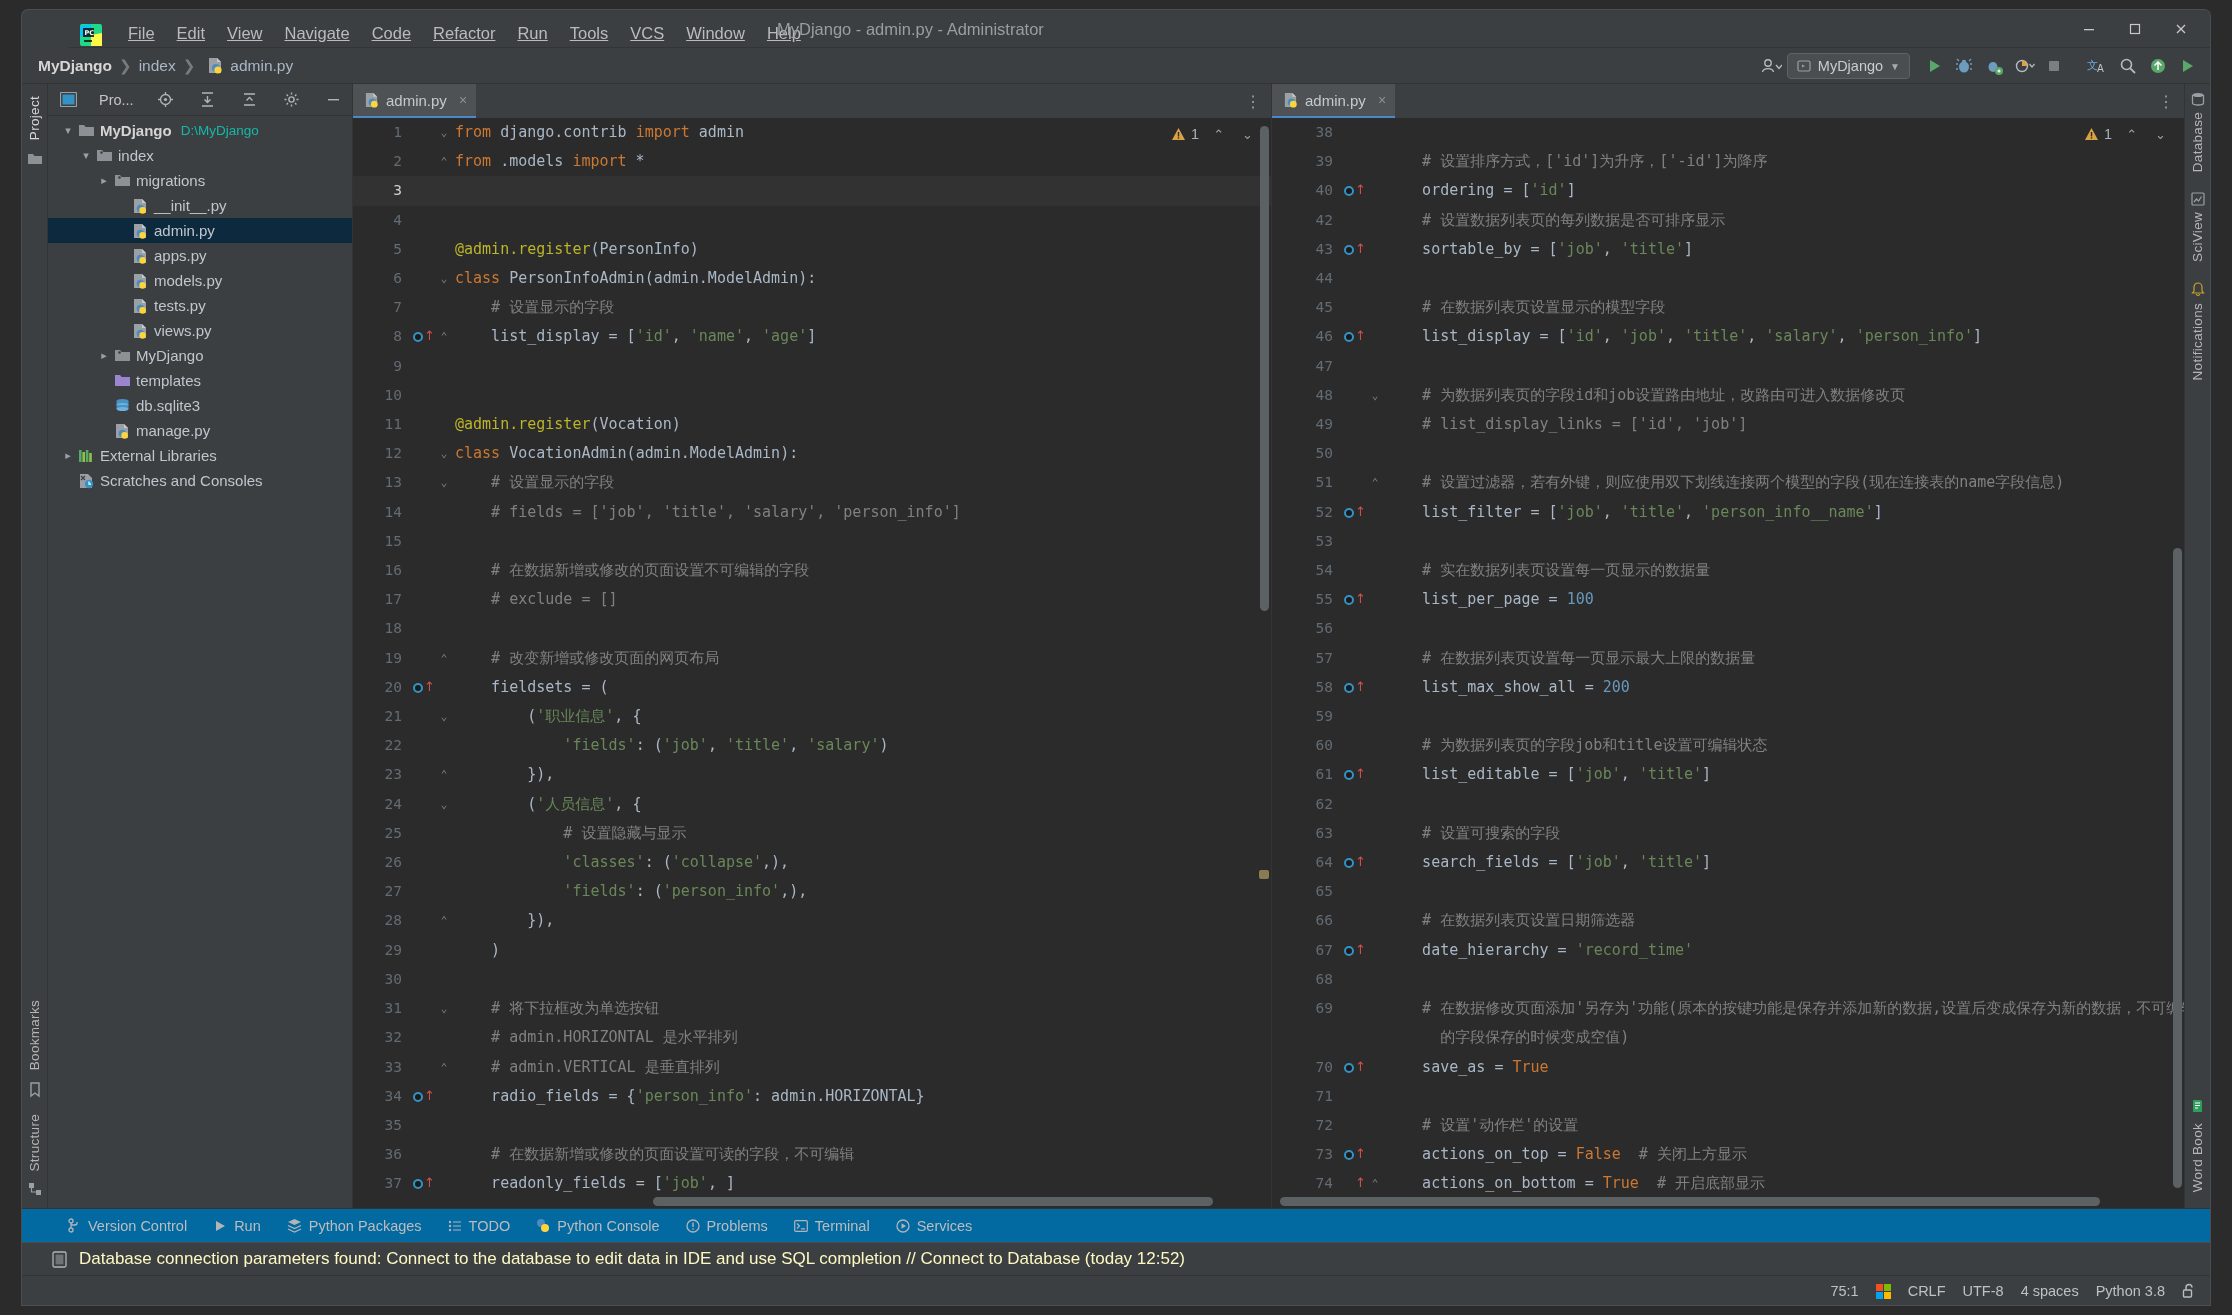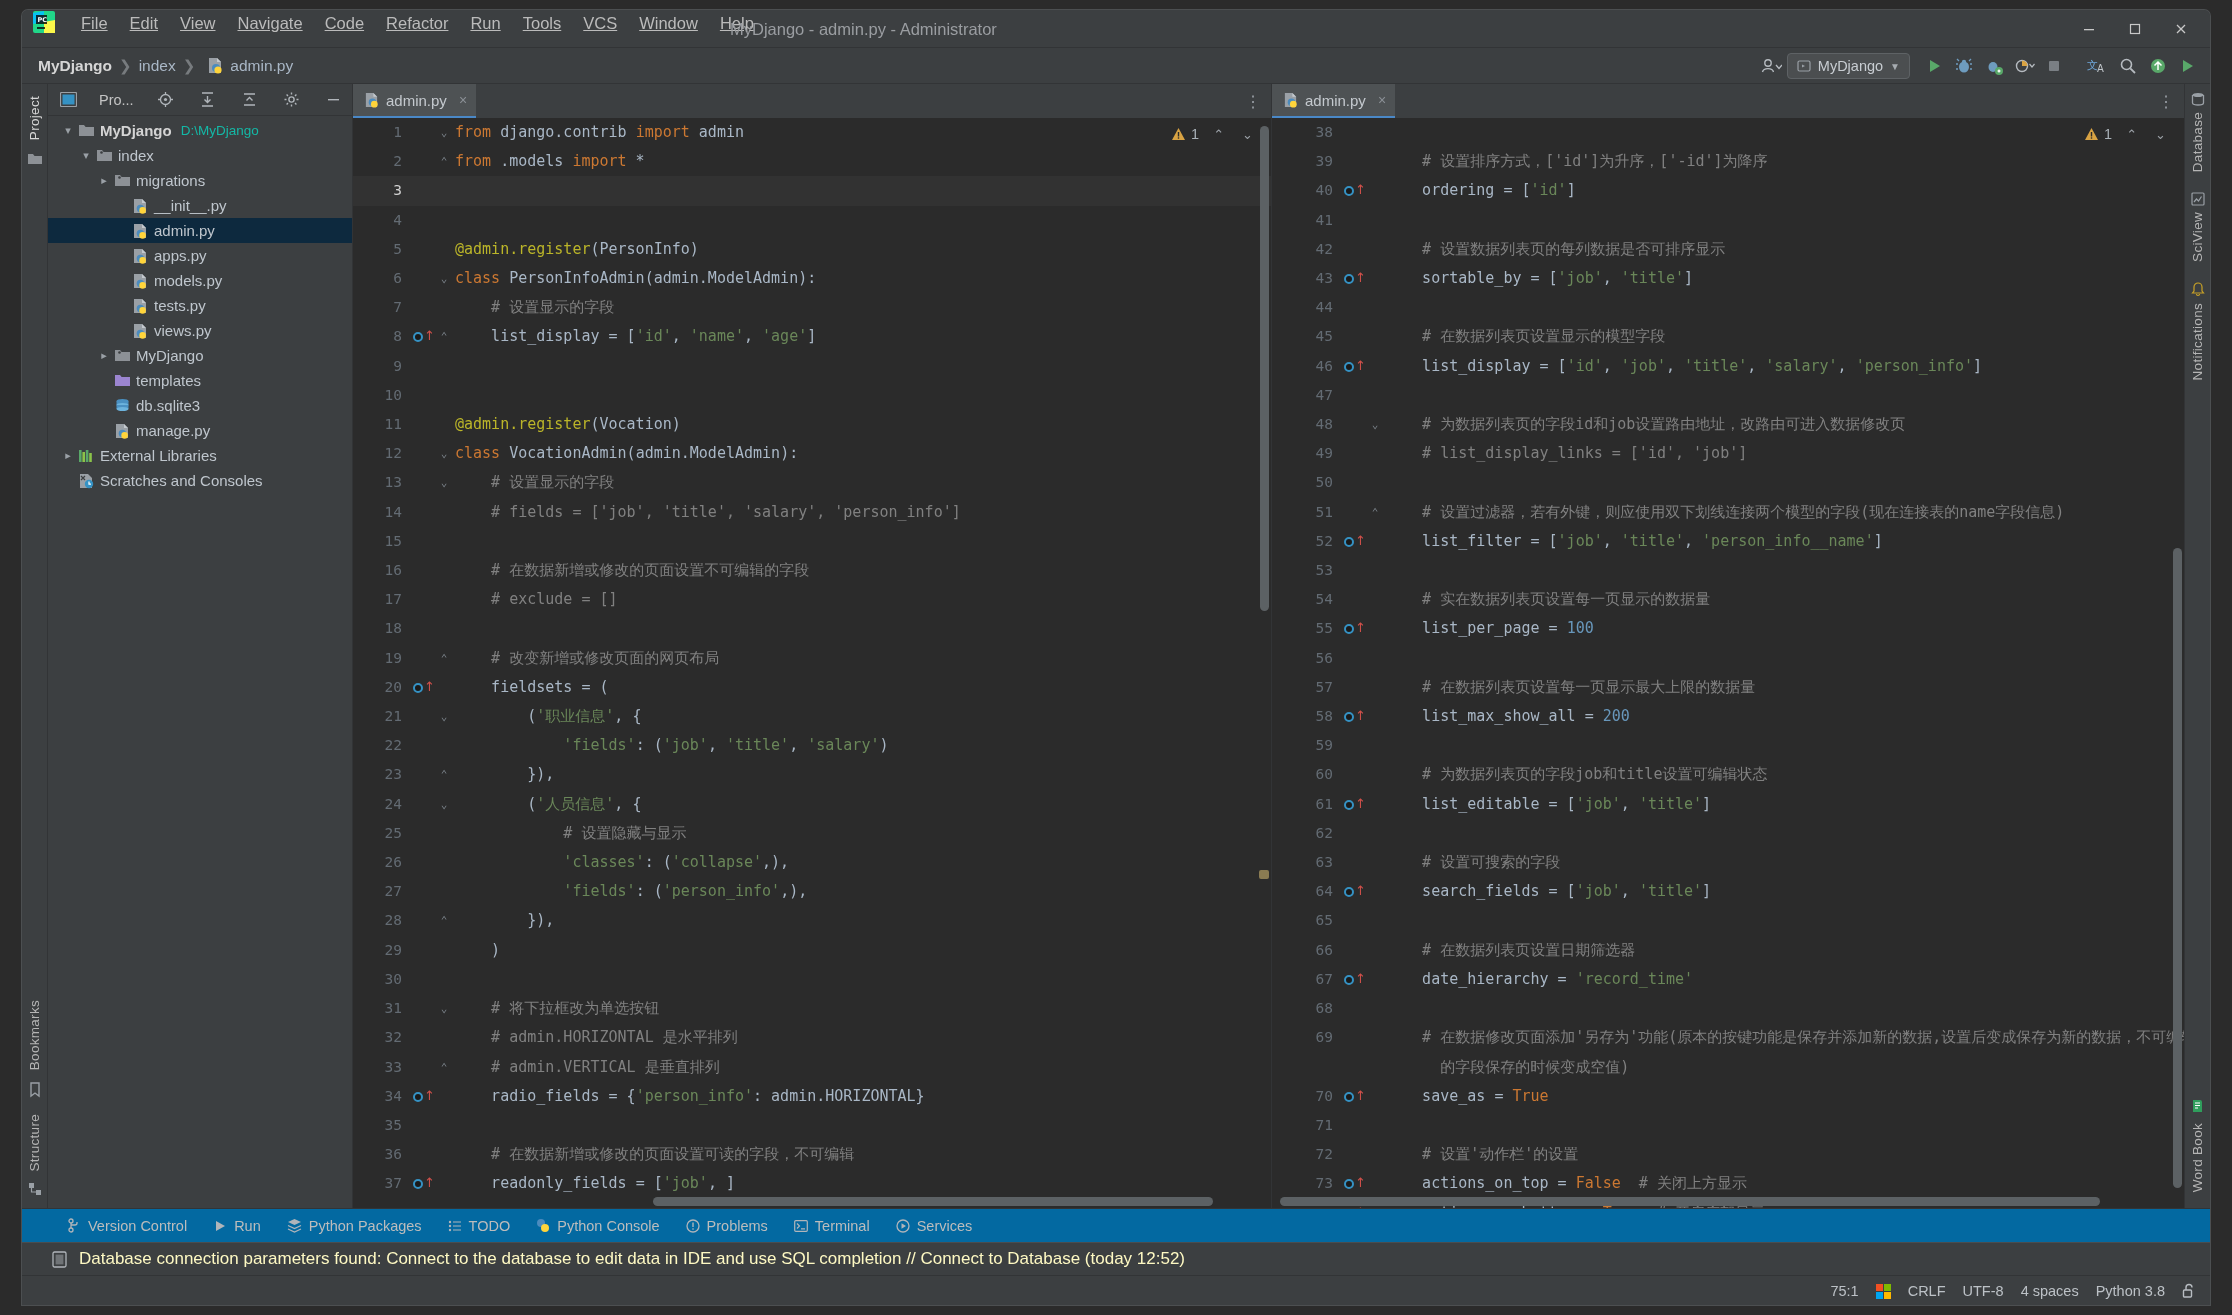--- a/index.html
+++ b/index.html
@@ -19,24 +19,25 @@
     border-radius: 6px 6px 0 0;
     display: flex; flex-direction: column;
     overflow: hidden;
     box-shadow: 0 0 0 1px #4c4f51;
   }
 
   
   #menubar {
     height: 38px; flex: 0 0 38px;
     background: #3c3f41;
-    display: flex; align-items: flex-start;
+    display: flex; align-items: flex-end;
     padding-left: 10px;
     position: relative;
     border-bottom: 1px solid #323436;
+    margin-left: 47px;
   }
   #pc-logo {
     width: 24px; height: 24px; margin-right: 14px;
     position: relative; flex: 0 0 24px;
   }
   .menu-item {
     color: #bbbbbb; font-size: 16.5px;
     padding: 4px 11px; cursor: default;
     white-space: nowrap;
   }
@@ -939,26 +940,20 @@
                   <div class="marks">
                     <span class="ovr">
                       <span class="dot"></span>
                       <span class="arr">↑</span>
                     </span>
                   </div>
                   <div class="fold"></div>
                   <div class="ctext"><span class="id">    ordering </span><span class="pun">= [</span><span class="str">'id'</span><span class="pun">]</span></div>
                 </div>
                 <div class="cline">
-                  <div class="gut wide">41</div>
-                  <div class="marks"></div>
-                  <div class="fold"></div>
-                  <div class="ctext"></div>
-                </div>
-                <div class="cline">
                   <div class="gut wide">42</div>
                   <div class="marks"></div>
                   <div class="fold"></div>
                   <div class="ctext"><span class="cmt">    # 设置数据列表页的每列数据是否可排序显示</span></div>
                 </div>
                 <div class="cline">
                   <div class="gut wide">43</div>
                   <div class="marks">
                     <span class="ovr">
                       <span class="dot"></span>

